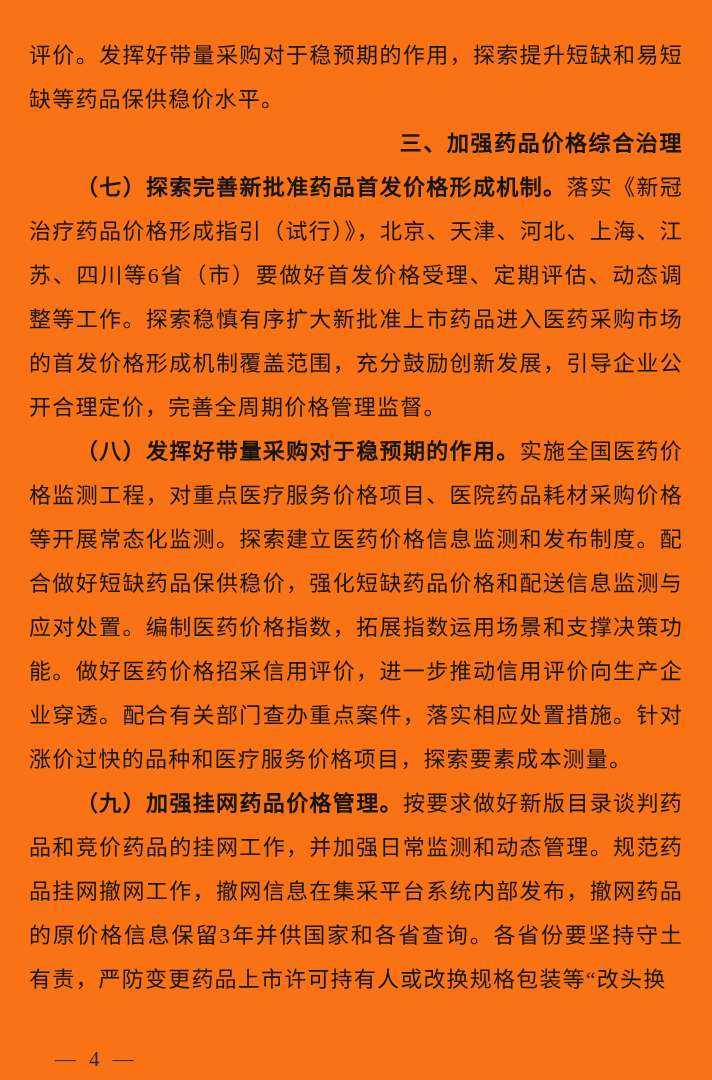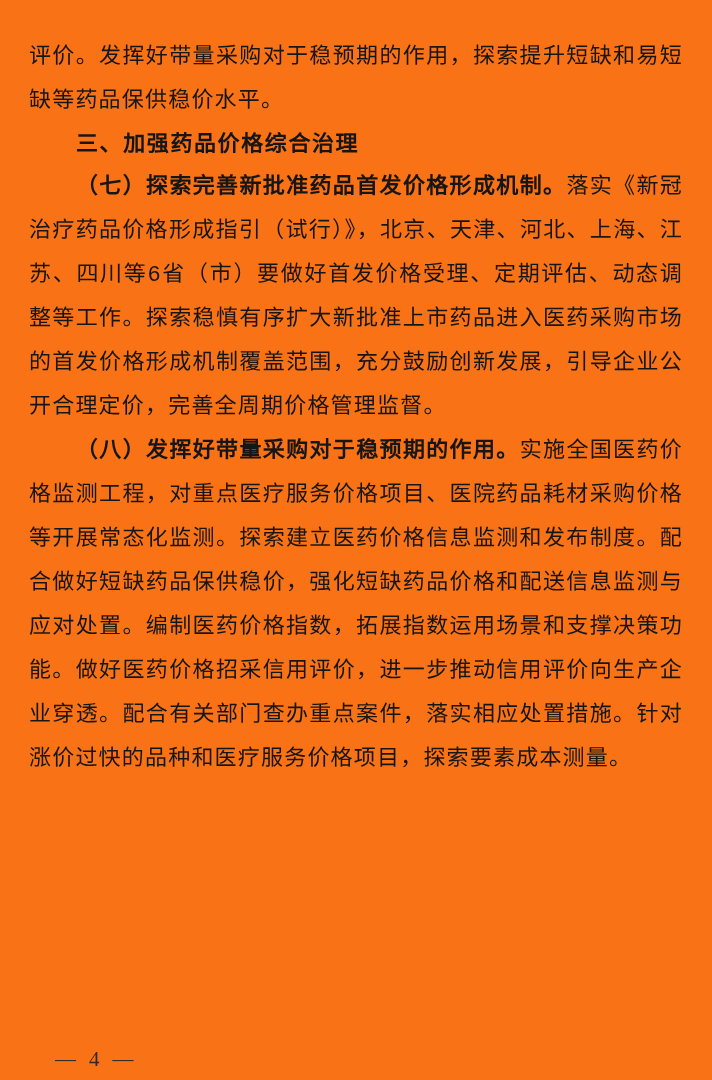--- a/index.html
+++ b/index.html
@@ -25,26 +25,25 @@
   .content p {
     margin: 0;
     font-size: 22px;
     line-height: 44px;
     letter-spacing: 1.2px;
     text-align: justify;
     color: #161616;
   }
   .content p.indent {
     text-indent: 47px;
-    font-family: Liberation Mono, monospace;
   }
   .content p.heading {
     font-family: "Liberation Sans", sans-serif;
     font-weight: 700;
-    text-align: left;
+    text-align: right;
     letter-spacing: 1.6px;
   }
   .lead {
     font-weight: 700;
   }
   .footer {
     position: absolute;
     left: 55px;
     bottom: 8px;
     display: flex;
@@ -59,19 +58,20 @@
 </style>
 </head>
 <body>
 
 <div class="page">
   <div class="content" id="content">
       <p class="body">评价。发挥好带量采购对于稳预期的作用，探索提升短缺和易短缺等药品保供稳价水平。</p>
       <p class="heading indent">三、加强药品价格综合治理</p>
       <p class="body indent"><span class="lead">（七）探索完善新批准药品首发价格形成机制。</span>落实《新冠治疗药品价格形成指引（试行）》，北京、天津、河北、上海、江苏、四川等6省（市）要做好首发价格受理、定期评估、动态调整等工作。探索稳慎有序扩大新批准上市药品进入医药采购市场的首发价格形成机制覆盖范围，充分鼓励创新发展，引导企业公开合理定价，完善全周期价格管理监督。</p>
       <p class="body indent"><span class="lead">（八）发挥好带量采购对于稳预期的作用。</span>实施全国医药价格监测工程，对重点医疗服务价格项目、医院药品耗材采购价格等开展常态化监测。探索建立医药价格信息监测和发布制度。配合做好短缺药品保供稳价，强化短缺药品价格和配送信息监测与应对处置。编制医药价格指数，拓展指数运用场景和支撑决策功能。做好医药价格招采信用评价，进一步推动信用评价向生产企业穿透。配合有关部门查办重点案件，落实相应处置措施。针对涨价过快的品种和医疗服务价格项目，探索要素成本测量。</p>
+      <p class="body indent"><span class="lead">（九）加强挂网药品价格管理。</span>按要求做好新版目录谈判药品和竞价药品的挂网工作，并加强日常监测和动态管理。规范药品挂网撤网工作，撤网信息在集采平台系统内部发布，撤网药品的原价格信息保留3年并供国家和各省查询。各省份要坚持守土有责，严防变更药品上市许可持有人或改换规格包装等“改头换</p>
     </div>
   <div class="footer">
     <span>—</span>
     <span>4</span>
     <span>—</span>
   </div>
 </div>
 
 </body></html>

